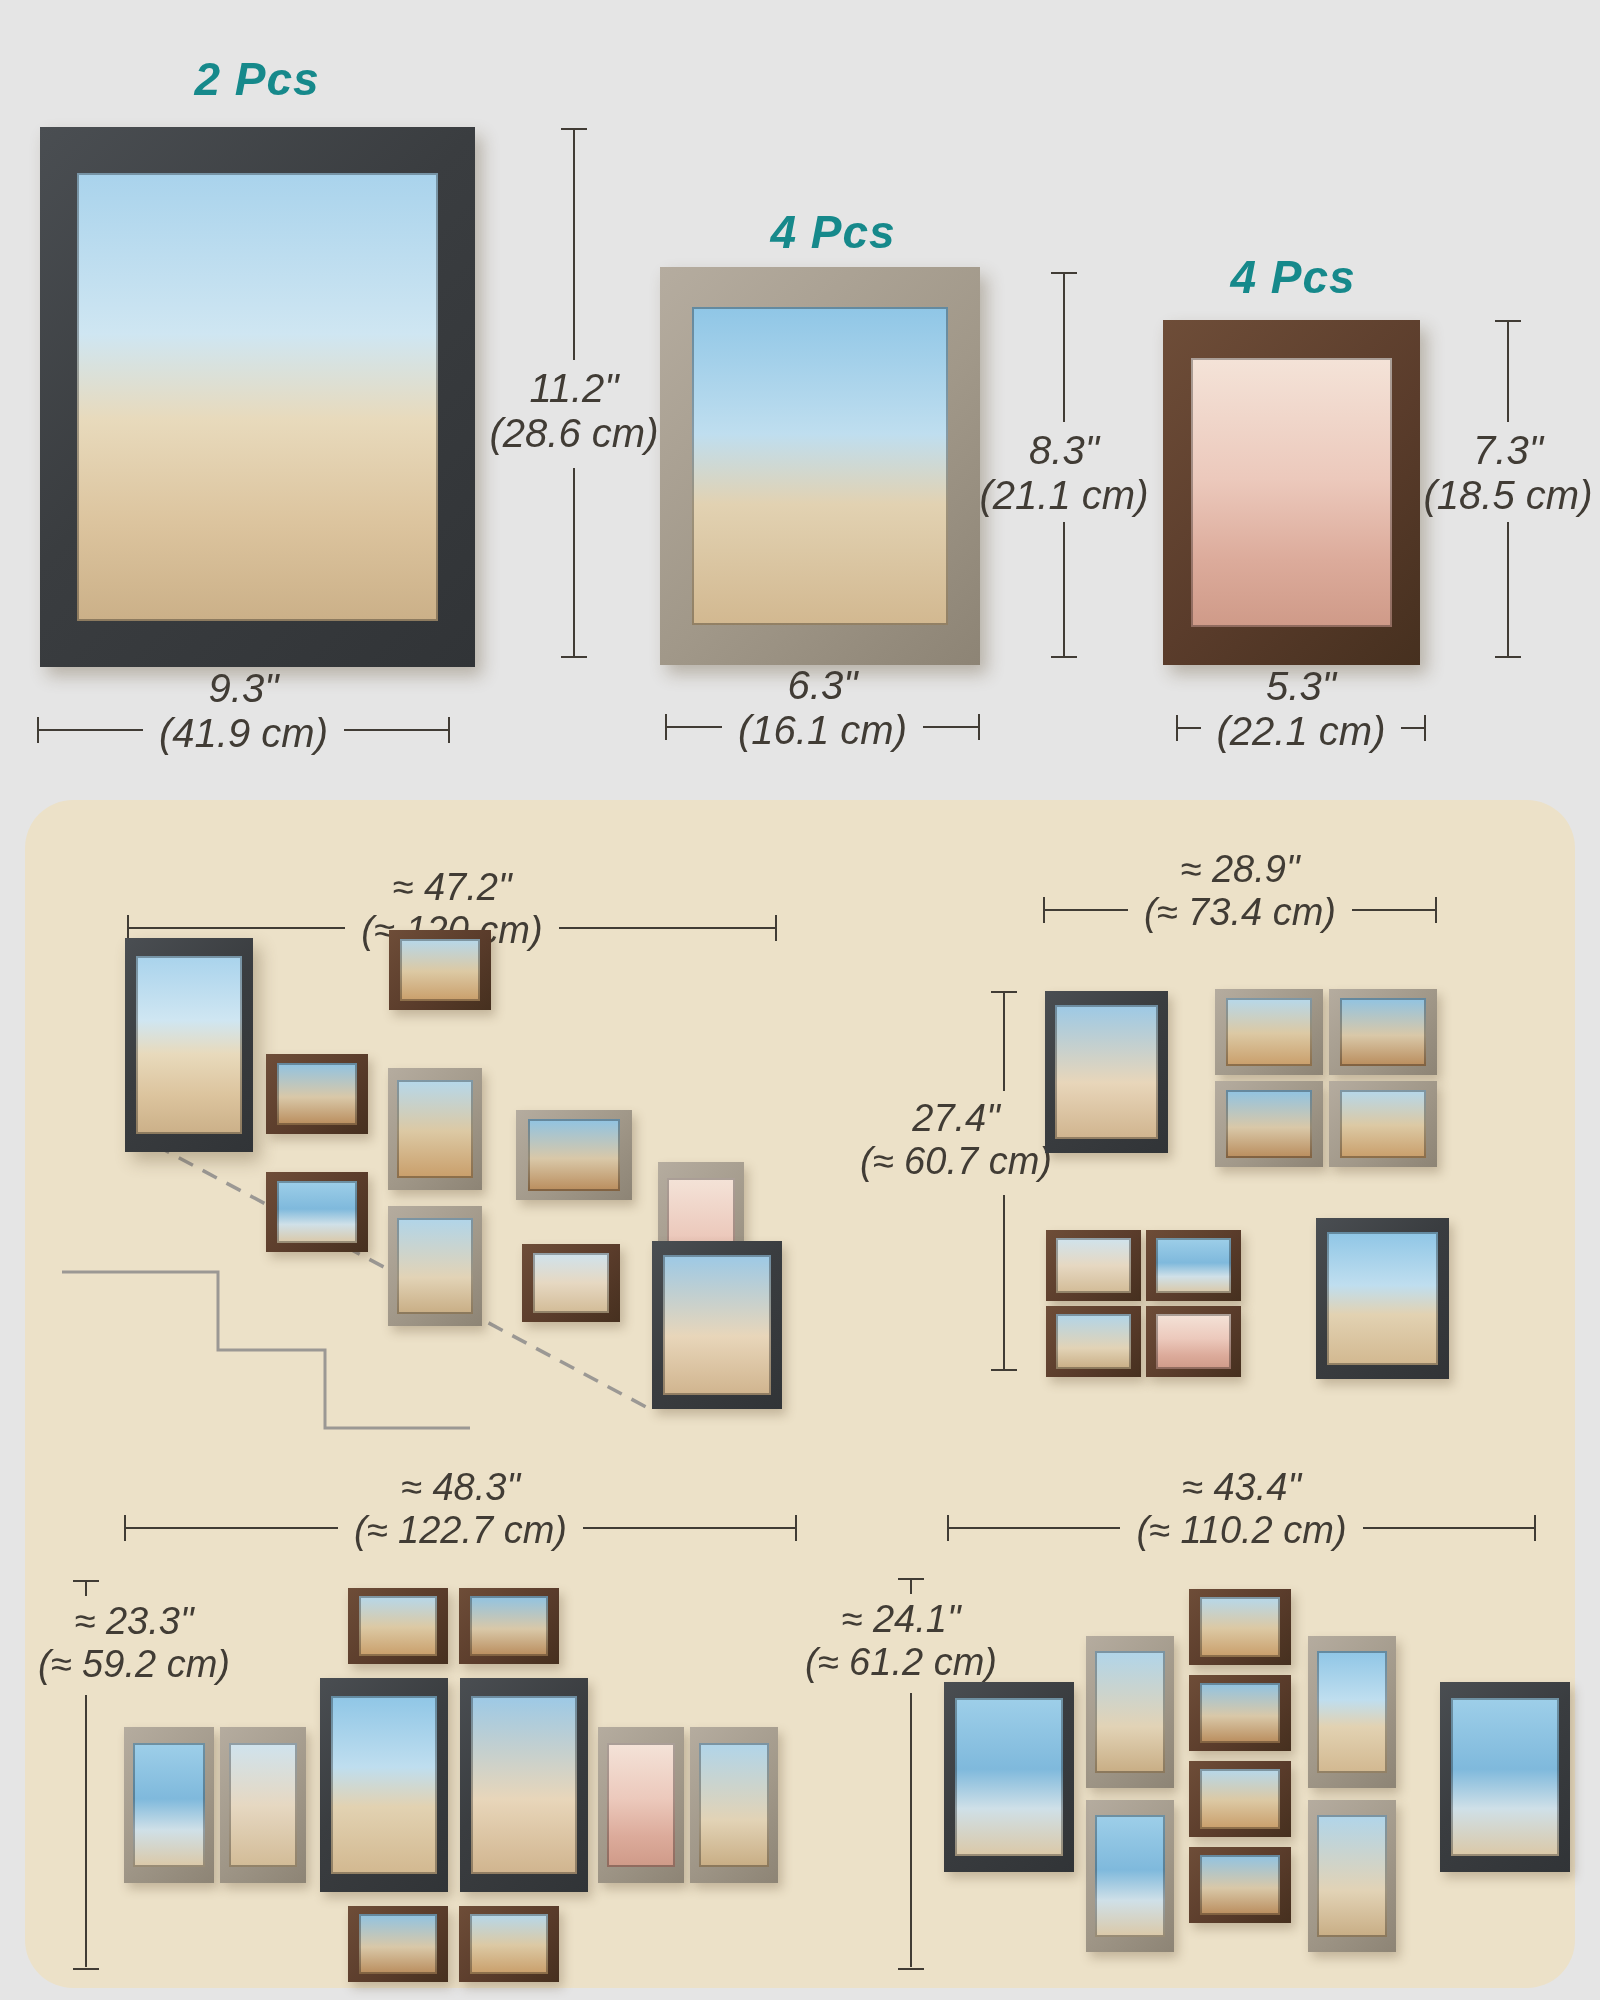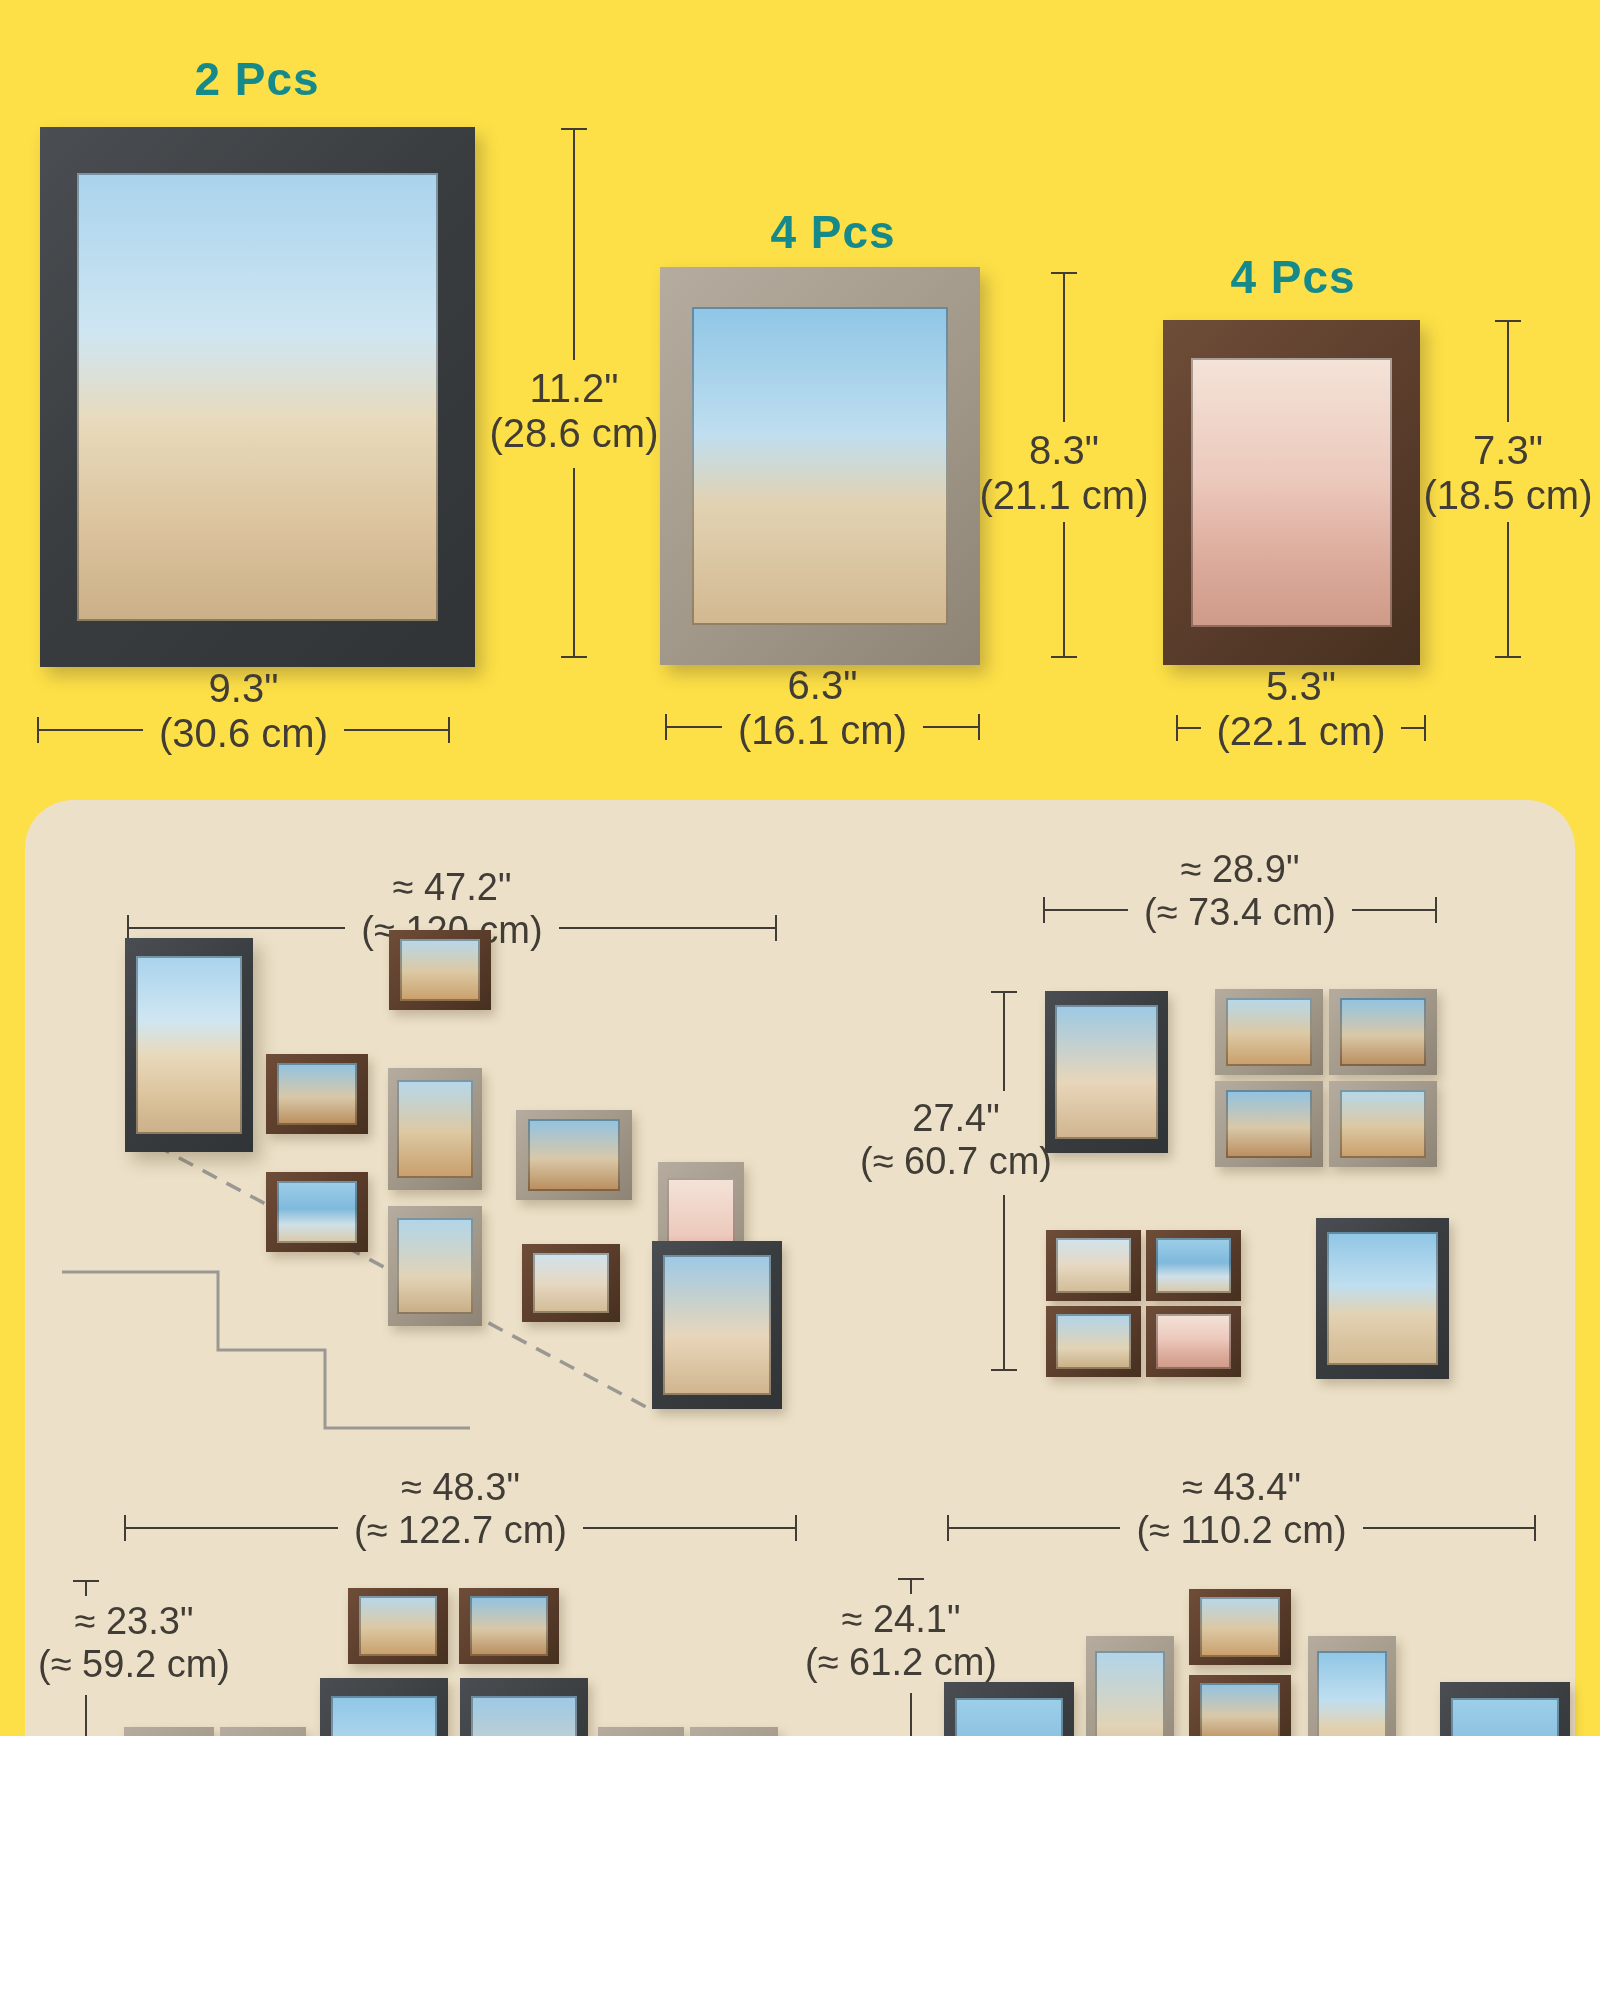--- a/index.html
+++ b/index.html
@@ -1,18 +1,18 @@
 <!DOCTYPE html>
 <html><head>
 <meta charset="utf-8">
 <title>Picture Frame Set Infographic</title>
 <style>
   html,body { margin:0; padding:0; }
   body { font-family:"Liberation Sans", sans-serif; }
-  .canvas { position:relative; width:1600px; height:1736px; background:#fde047; overflow:hidden; }
+  .canvas { position:relative; width:1600px; height:2000px; background:#e5e5e5; overflow:hidden;font-style:italic; }
 
   
   .panel { position:absolute; left:25px; top:800px; width:1550px; height:1188px;
            background:#ECE1C8; border-radius:48px; }
 
   
   .qty { position:absolute; transform:translateX(-50%); color:#16898B;
          font-size:46px; font-weight:600; letter-spacing:1px; white-space:nowrap; }
 
   
@@ -101,21 +101,21 @@
     </span>
     <span class="vseg" style="top:202px; height:134px;"></span>
     <span class="vcap" style="bottom:0;"></span>
   </div>
 
   <div class="dimh" style="left:37px; top:663px; width:413px;">
     <span class="hcap"></span>
       <span class="hseg"></span>
     <span class="hlabel">
       <span>9.3"</span>
-      <span>(30.6 cm)</span>
+      <span>(41.9 cm)</span>
     </span>
     <span class="hseg"></span>
       <span class="hcap"></span>
   </div>
 
   <div class="dimh" style="left:665px; top:660px; width:315px;">
     <span class="hcap"></span>
       <span class="hseg"></span>
     <span class="hlabel">
       <span>6.3"</span>

